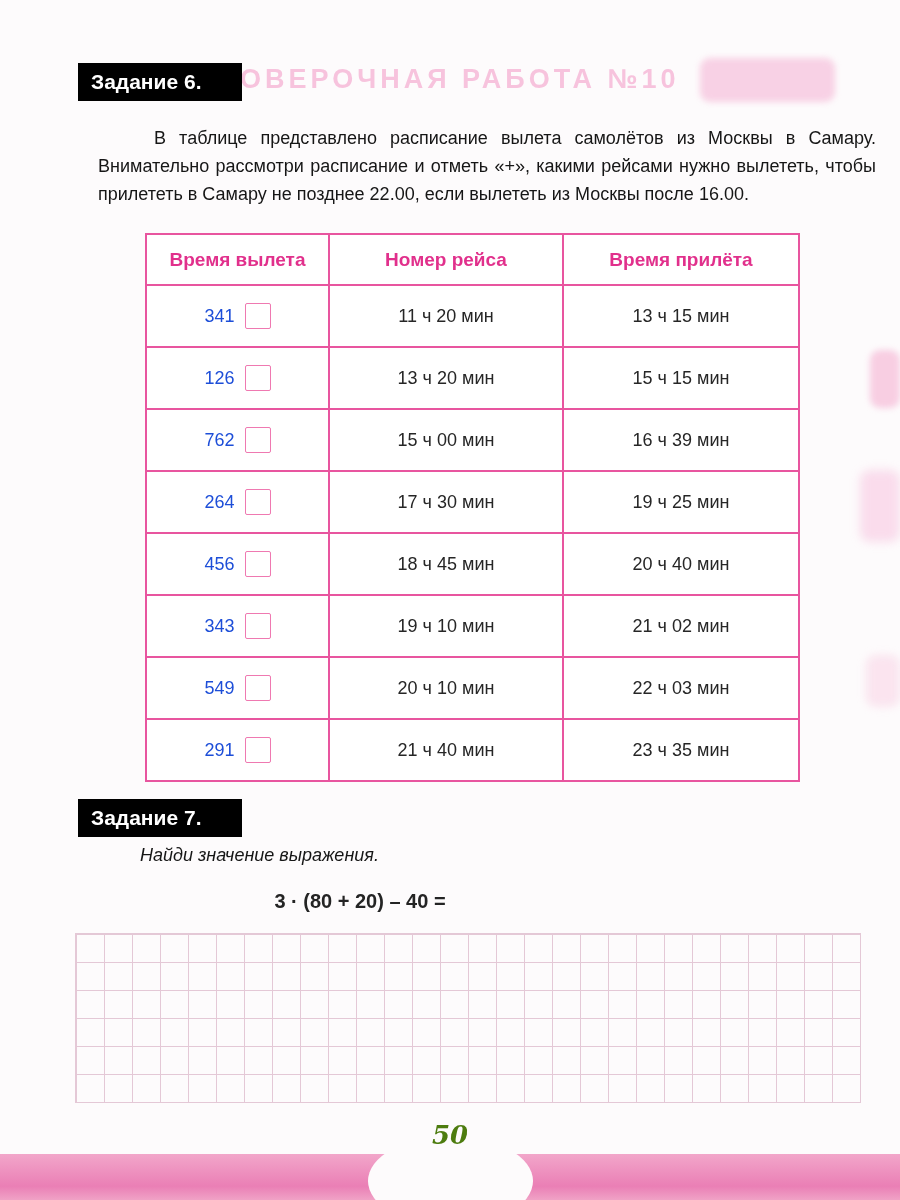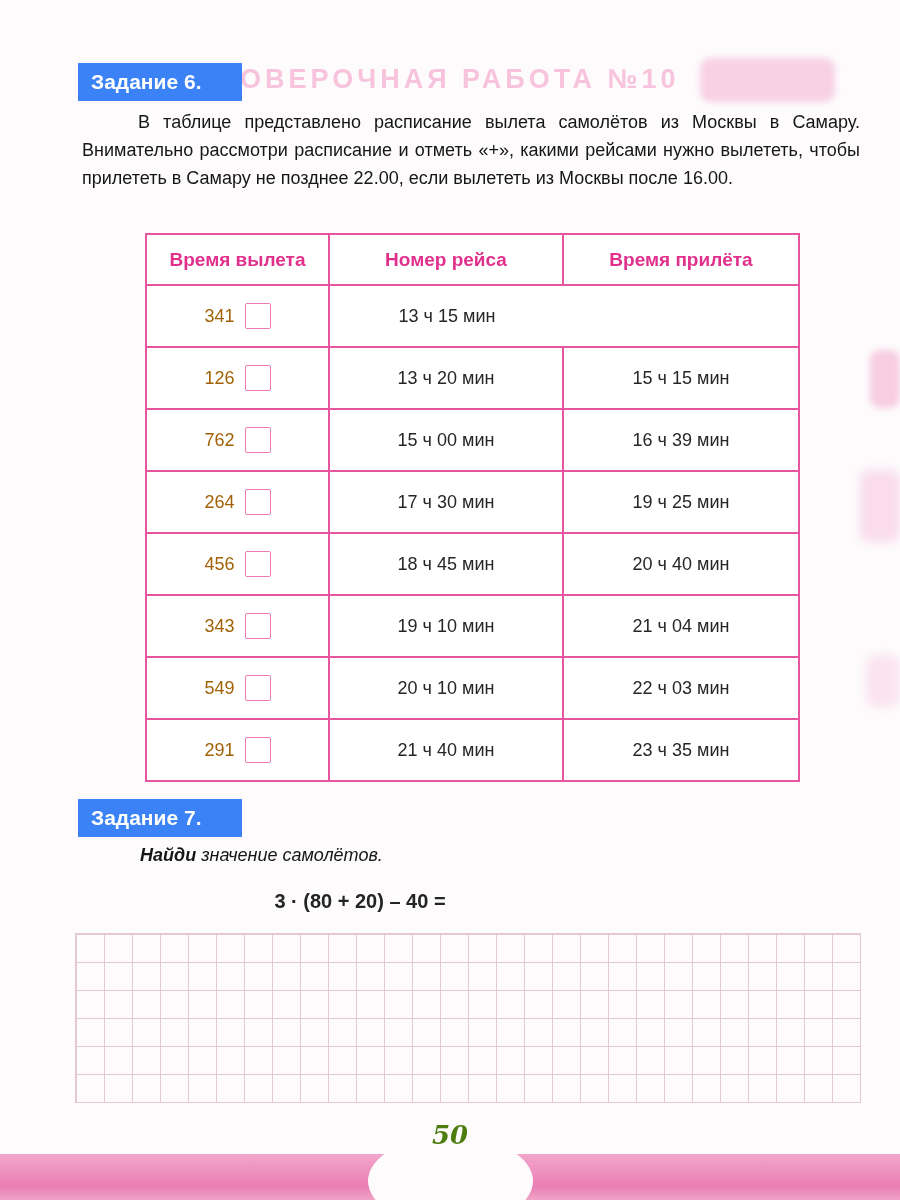--- a/index.html
+++ b/index.html
@@ -21,31 +21,31 @@
     filter:blur(0.4px);
   }
   .ghost-blob{position:absolute;border-radius:10px;z-index:1;}
   .blob1{left:700px;top:58px;width:135px;height:44px;background:rgba(240,120,180,0.32);filter:blur(3px);}
   .blob2{left:870px;top:350px;width:30px;height:58px;background:rgba(242,150,195,0.45);filter:blur(3px);}
   .blob3{left:860px;top:470px;width:40px;height:72px;background:rgba(246,175,212,0.40);filter:blur(5px);}
   .blob4{left:866px;top:655px;width:34px;height:52px;background:rgba(246,185,215,0.35);filter:blur(4px);}
   
   .badge{
     position:absolute;left:78px;width:164px;height:38px;
-    background:#3b82f6;color:#ffffff;
+    background:#000000;color:#ffffff;
     font-size:21px;font-weight:700;line-height:38px;
     padding-left:13px;box-sizing:border-box;
     z-index:2;
   }
   .badge6{top:63px;}
   .badge7{top:799px;}
   
   .instructions{
     position:absolute;left:82px;top:108px;width:778px;
-    margin:0;
+    margin:16px;
     font-size:18px;line-height:28px;
     text-align:justify;text-indent:56px;
     color:#161616;
     z-index:2;
   }
   
   .schedule-table{
     position:absolute;left:145px;top:233px;
     border:2px solid #e8559f;
     background:#fff;
@@ -60,33 +60,33 @@
     border-right:2px solid #e8559f;
     box-sizing:border-box;
   }
   .th:last-child,.td:last-child{border-right:none;border-radius:17px;}
   .th{
     height:49px;
     color:#e1308c;font-weight:700;font-size:19px;
   }
   .td{height:60px;font-size:18px;color:#262626;}
   .flight-group{display:flex;align-items:center;gap:10px;}
-  .flight-num{font-size:18px;color:#a16207;}
+  .flight-num{font-size:18px;color:#1d4ed8;}
   .checkbox{
     width:24px;height:24px;
     border:1.5px solid #ef79b1;border-radius:2px;
     background:#fff;display:inline-block;
     cursor:pointer;
   }
   
   .prompt{
     position:absolute;left:140px;top:845px;margin:0;
     font-size:18px;font-style:italic;color:#161616;z-index:2;
   }
-  .prompt .b{font-weight:700;}
+  .prompt .b{font-weight:400;}
   .expression{
     position:absolute;left:0;top:890px;width:720px;
     text-align:center;font-size:20px;font-weight:700;color:#242424;
     z-index:2;
   }
   .answer-grid{
     position:absolute;left:75px;top:933px;
     width:784px;height:168px;
     border:1px solid #e4c8d6;
     background-image:
@@ -136,20 +136,21 @@
       <div class="th">Время прилёта</div>
     </div>
 
     <div class="tr">
       <div class="td">
         <span class="flight-group">
           <span class="flight-num">341</span>
           <span class="checkbox"></span>
         </span>
       </div>
+      <div class="td">11 ч 20 мин</div>
       <div class="td">13 ч 15 мин</div>
     </div>
 
     <div class="tr">
       <div class="td">
         <span class="flight-group">
           <span class="flight-num">126</span>
           <span class="checkbox"></span>
         </span>
       </div>
@@ -191,21 +192,21 @@
     </div>
 
     <div class="tr">
       <div class="td">
         <span class="flight-group">
           <span class="flight-num">343</span>
           <span class="checkbox"></span>
         </span>
       </div>
       <div class="td">19 ч 10 мин</div>
-      <div class="td">21 ч 04 мин</div>
+      <div class="td">21 ч 02 мин</div>
     </div>
 
     <div class="tr">
       <div class="td">
         <span class="flight-group">
           <span class="flight-num">549</span>
           <span class="checkbox"></span>
         </span>
       </div>
       <div class="td">20 ч 10 мин</div>
@@ -219,21 +220,21 @@
           <span class="checkbox"></span>
         </span>
       </div>
       <div class="td">21 ч 40 мин</div>
       <div class="td">23 ч 35 мин</div>
     </div>
   </div>
 
   <div class="badge badge7">Задание 7.</div>
 
-  <p class="prompt"><span class="b">Найди</span><span> значение самолётов.</span></p>
+  <p class="prompt"><span class="b">Найди</span><span> значение выражения.</span></p>
 
   <div class="expression">3 · (80 + 20) – 40 =</div>
 
   <div class="answer-grid"></div>
 
   <div class="footer-band"></div>
   <div class="footer-scallop"></div>
   <div class="page-number">50</div>
 
 </div>

